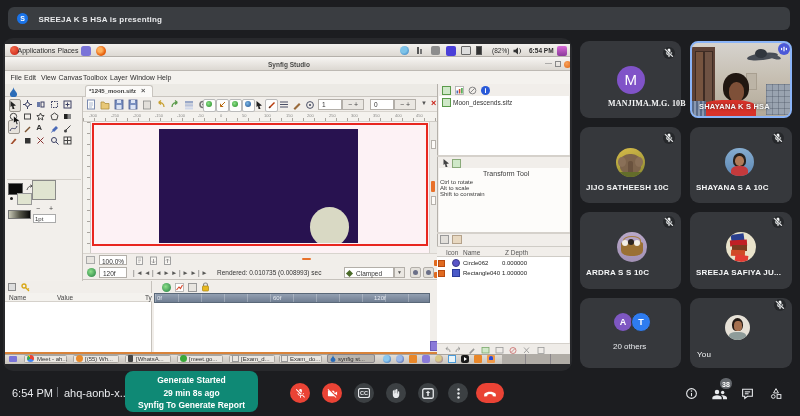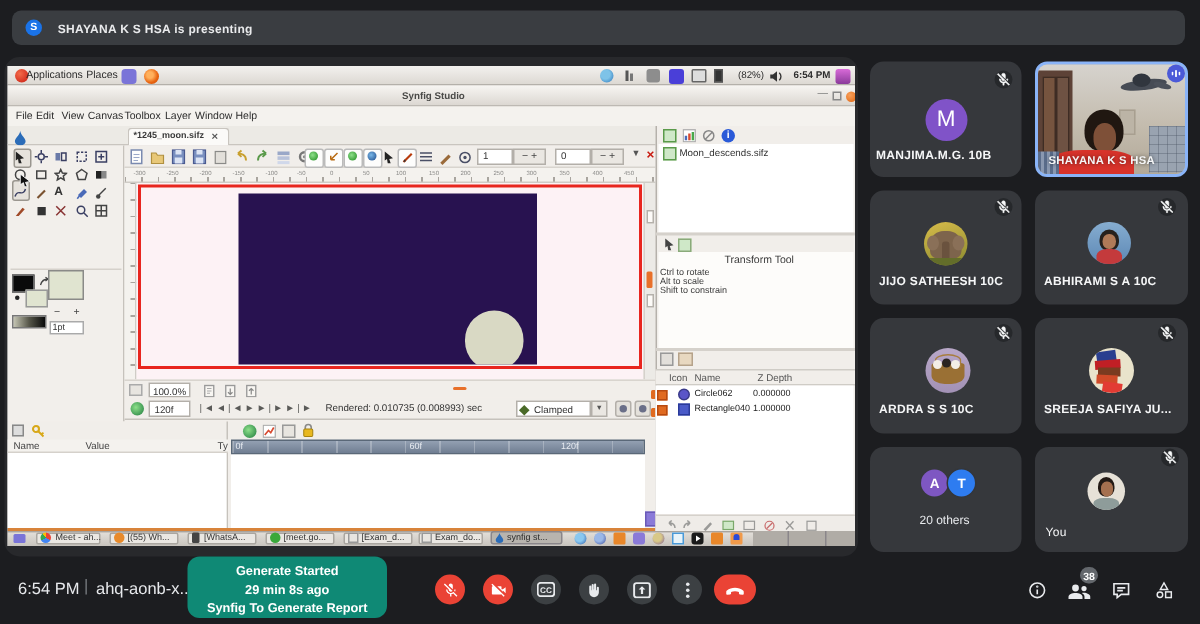--- a/index.html
+++ b/index.html
@@ -12,21 +12,21 @@
   .mut svg{position:absolute;left:1px;top:1px;}
   .av{position:absolute;border-radius:50%;overflow:hidden;}
   .dtxt{color:#2d2d2d;font-size:7px;white-space:nowrap;}
 </style>
 </head>
 <body>
 <div id="stage">
 
   <div class="a" style="left:8px;top:7px;width:782px;height:23px;background:#3a3d41;border-radius:6px;"></div>
   <div class="a" style="left:17px;top:13px;width:11px;height:11px;border-radius:50%;background:#1a73e8;color:#fff;font-size:7px;font-weight:700;text-align:center;line-height:11px;">S</div>
-  <div class="a" style="left:38.5px;top:14.5px;color:#e9eaec;font-size:8px;font-weight:700;letter-spacing:.2px;">SHAYANA K S HSA is presenting</div>
+  <div class="a" style="left:38.5px;top:14.5px;color:#e9eaec;font-size:8px;font-weight:700;letter-spacing:.2px;">SREEJA K S HSA is presenting</div>
 
   <div class="a" style="left:3px;top:38px;width:569px;height:333px;background:#28292c;border-radius:10px;"></div>
 
   <div id="desk" class="a" style="left:5px;top:44px;width:564.5px;height:319.5px;background:#f2efeb;overflow:hidden;">
 
     <div class="a" style="left:0;top:0;width:565px;height:13px;background:linear-gradient(#f3f1ee,#ddd9d3);border-bottom:1px solid #b4b0aa;box-sizing:border-box;">
       <div class="a" style="left:5px;top:2px;width:9px;height:9px;border-radius:50%;background:radial-gradient(circle at 35% 35%,#f36b4a,#c81a10);"></div>
       <div class="a dtxt" style="left:12.5px;top:3px;">Applications</div>
       <div class="a dtxt" style="left:52.5px;top:3px;">Places</div>
       <div class="a" style="left:76px;top:1.5px;width:10px;height:10px;border-radius:2.5px;background:#7a74d8;"></div>
@@ -467,21 +467,21 @@
       <div class="a" style="left:497px;top:310px;width:68px;height:9.5px;background:#b0aca6;"></div>
       <div class="a" style="left:520px;top:310px;width:1px;height:9.5px;background:#8a868a;"></div>
       <div class="a" style="left:545px;top:310px;width:1px;height:9.5px;background:#8a868a;"></div>
     </div>
   </div>
 
   <div id="tiles">
 
     <div class="tile" style="left:580px;top:41px;width:101px;height:76.5px;"></div>
     <div class="av" style="left:616.8px;top:66px;width:28px;height:28px;background:#8053c8;color:#fff;font-size:15px;text-align:center;line-height:28px;">M</div>
-    <div class="nm" style="left:584px;top:98.5px;">MANJIMA.M.G. 10B</div>
+    <div class="nm" style="left:608px;top:98.5px;font-family:Liberation Serif, serif;">MANJIMA.M.G. 10B</div>
     <div class="mut" style="left:662.5px;top:46.5px;">
         <svg width="10" height="10" viewBox="0 0 24 24" fill="#f7f8f9" stroke="#f7f8f9" stroke-width="0.8">
           <path d="M15 10.6V5a3 3 0 0 0-6 0v.2l6 5.4zm4 .4h-1.7c0 .6-.1 1.2-.3 1.8l1.3 1.2c.4-.9.7-1.9.7-3zM3.4 2.3 2 3.7l7 7V11a3 3 0 0 0 5.4 1.8l1.4 1.3A5 5 0 0 1 7 11H5.3a6.7 6.7 0 0 0 5.7 6.6V21h2v-3.4c.9-.1 1.8-.5 2.6-1l4.7 4.7 1.4-1.4L3.4 2.3z"></path>
         </svg>
       </div>
 
     <div class="a" style="left:690px;top:41px;width:102px;height:76.5px;border-radius:8px;background:#c9c2b6;border:2.5px solid #8ab4f8;box-sizing:border-box;overflow:hidden;">
       <div class="a" style="left:0;top:0;width:100%;height:100%;background:linear-gradient(#d6d3ce,#c4bcae 55%,#b2a999);"></div>
       <div class="a" style="left:0;top:5%;width:23%;height:89%;background:#5d4237;"></div>
       <div class="a" style="left:3%;top:11%;width:7%;height:72%;background:#76543f;border:1px solid #3e2c24;"></div>
@@ -522,21 +522,21 @@
           <path d="M15 10.6V5a3 3 0 0 0-6 0v.2l6 5.4zm4 .4h-1.7c0 .6-.1 1.2-.3 1.8l1.3 1.2c.4-.9.7-1.9.7-3zM3.4 2.3 2 3.7l7 7V11a3 3 0 0 0 5.4 1.8l1.4 1.3A5 5 0 0 1 7 11H5.3a6.7 6.7 0 0 0 5.7 6.6V21h2v-3.4c.9-.1 1.8-.5 2.6-1l4.7 4.7 1.4-1.4L3.4 2.3z"></path>
         </svg>
       </div>
 
     <div class="tile" style="left:690px;top:126.5px;width:102px;height:76.5px;"></div>
     <div class="av" style="left:725.3px;top:147.8px;width:28.5px;height:28.5px;background:linear-gradient(#86add0,#5d88b5);">
       <div class="a" style="left:8px;top:5px;width:13px;height:14px;background:#27211d;border-radius:50% 50% 40% 40%;"></div>
       <div class="a" style="left:10px;top:8px;width:9px;height:10px;background:#b07a58;border-radius:48%;"></div>
       <div class="a" style="left:6px;top:18px;width:17px;height:11px;background:#c43a3c;border-radius:40% 40% 0 0;"></div>
     </div>
-    <div class="nm" style="left:696px;top:182.5px;">ABHIRAMI S A 10C</div>
+    <div class="nm" style="left:696px;top:182.5px;">SHAYANA S A 10C</div>
     <div class="mut" style="left:772.2px;top:131.7px;">
         <svg width="10" height="10" viewBox="0 0 24 24" fill="#f7f8f9" stroke="#f7f8f9" stroke-width="0.8">
           <path d="M15 10.6V5a3 3 0 0 0-6 0v.2l6 5.4zm4 .4h-1.7c0 .6-.1 1.2-.3 1.8l1.3 1.2c.4-.9.7-1.9.7-3zM3.4 2.3 2 3.7l7 7V11a3 3 0 0 0 5.4 1.8l1.4 1.3A5 5 0 0 1 7 11H5.3a6.7 6.7 0 0 0 5.7 6.6V21h2v-3.4c.9-.1 1.8-.5 2.6-1l4.7 4.7 1.4-1.4L3.4 2.3z"></path>
         </svg>
       </div>
 
     <div class="tile" style="left:580px;top:212px;width:101px;height:77px;"></div>
     <div class="av" style="left:617px;top:232px;width:30px;height:30px;background:linear-gradient(#b9a8c9,#a291b5);">
       <div class="a" style="left:4px;top:10px;width:22px;height:14px;background:#9a7034;border-radius:12% 12% 40% 40%;"></div>
       <div class="a" style="left:6px;top:4px;width:18px;height:9px;border:1.5px solid #a87d3e;border-bottom:none;border-radius:50% 50% 0 0;box-sizing:border-box;"></div>

